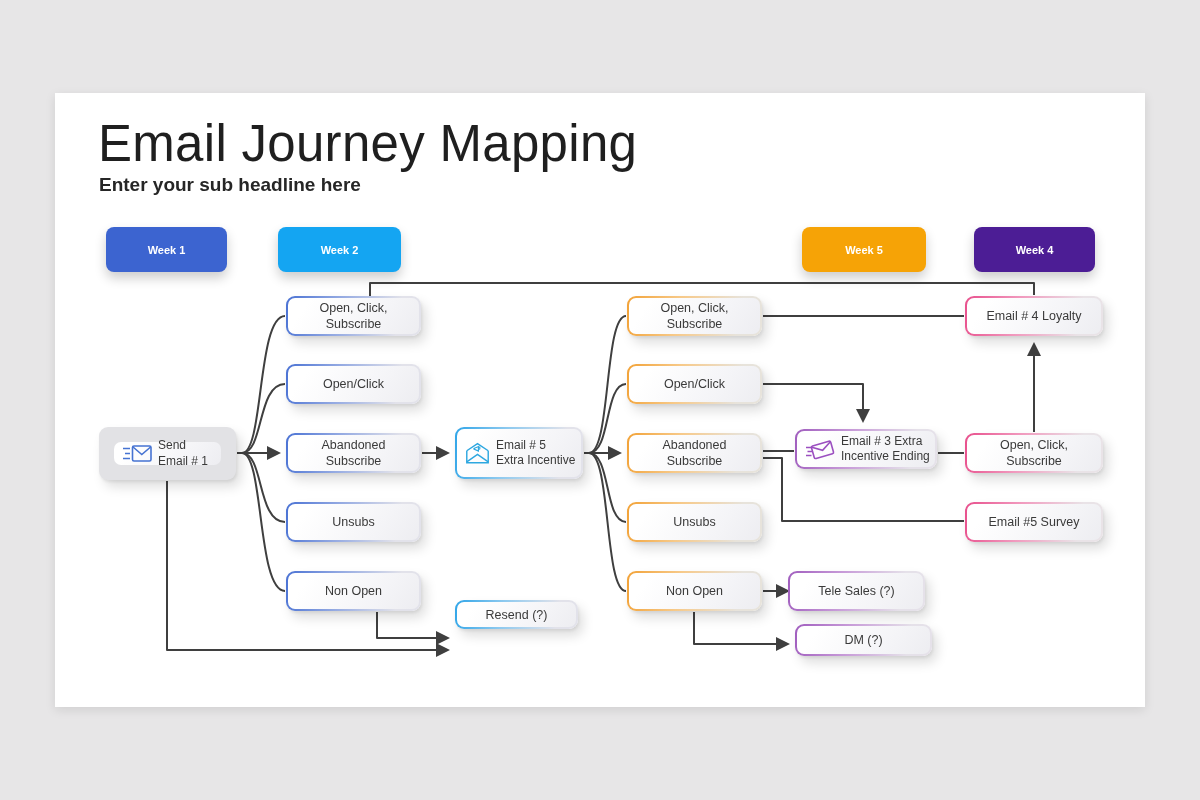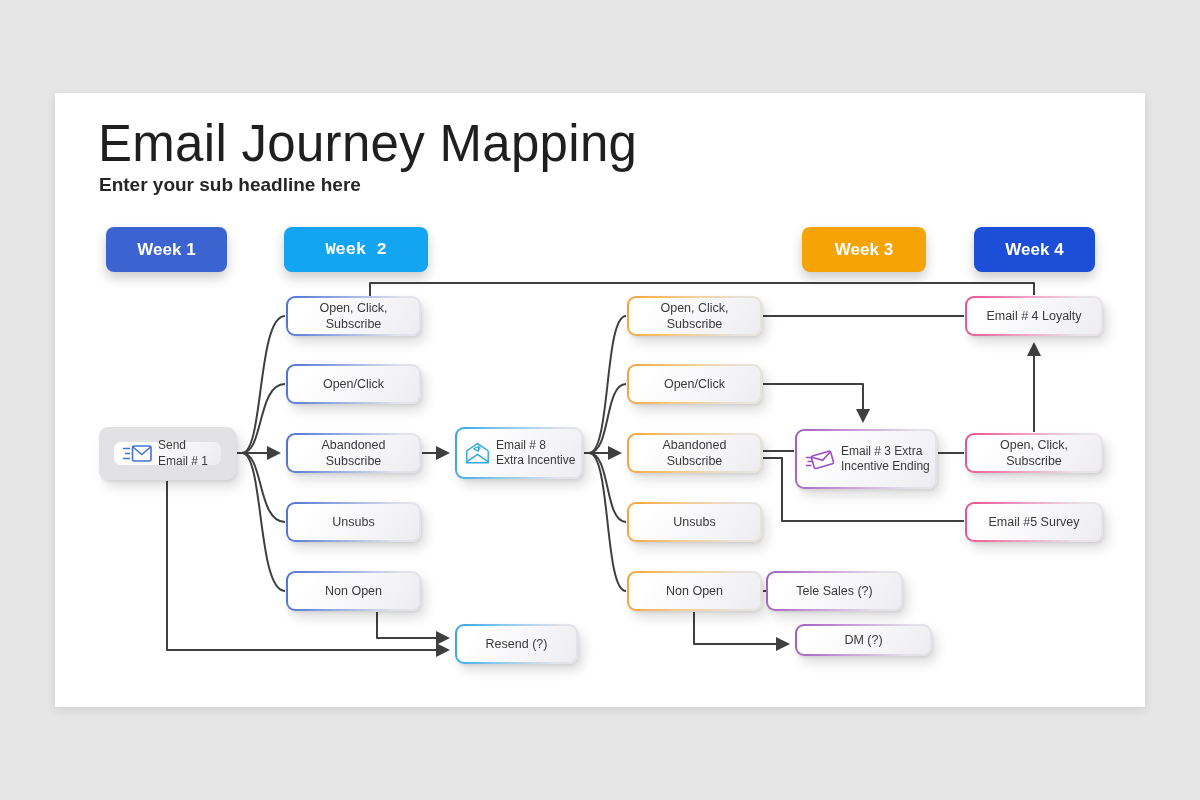--- a/index.html
+++ b/index.html
@@ -15,27 +15,27 @@
   .title{
     position:absolute;left:98px;top:114px;font-size:51px;color:#1f1f1f;
     letter-spacing:0.3px;
   }
   .subtitle{
     position:absolute;left:99px;top:174px;font-size:19px;color:#262626;font-weight:bold;
   }
   .week-btn{
     position:absolute;top:227px;height:45px;border-radius:8px;
     display:flex;align-items:center;justify-content:center;
-    color:#ffffff;font-size:17px;font-weight:bold;
+    color:#ffffff;font-size:11px;font-weight:bold;
     box-shadow:0 6px 12px rgba(0,0,0,0.20);
   }
   #week1{left:106px;width:121px;background:#3c64d0;}
-  #week2{left:284px;width:144px;background:#14a5f2;font-family:Liberation Mono, monospace;}
+  #week2{left:278px;width:123px;background:#14a5f2;}
   #week3{left:802px;width:124px;background:#f6a306;}
-  #week4{left:974px;width:121px;background:#1d4ed8;}
+  #week4{left:974px;width:121px;background:#4c1d95;}
 
   svg.connectors{position:absolute;left:0;top:0;}
 
   .node{
     position:absolute;border-radius:9px;padding:2px;box-sizing:border-box;
     box-shadow:5px 7px 12px rgba(0,0,0,0.13),1px 2px 3px rgba(0,0,0,0.07);
   }
   .node-inner{
     width:100%;height:100%;box-sizing:border-box;border-radius:7px;
     background:linear-gradient(125deg,#ffffff 15%,#f4f4f7 70%,#ededf1 100%);
@@ -60,41 +60,41 @@
   #w2-oc{left:286px;top:364px;width:135px;height:40px;}
   #w2-ab{left:286px;top:433px;width:135px;height:40px;}
   #w2-unsubs{left:286px;top:502px;width:135px;height:40px;}
   #w2-nonopen{left:286px;top:571px;width:135px;height:40px;}
   #email-2{left:455px;top:427px;width:128px;height:52px;}
   #w3-ocs{left:627px;top:296px;width:135px;height:40px;}
   #w3-oc{left:627px;top:364px;width:135px;height:40px;}
   #w3-ab{left:627px;top:433px;width:135px;height:40px;}
   #w3-unsubs{left:627px;top:502px;width:135px;height:40px;}
   #w3-nonopen{left:627px;top:571px;width:135px;height:40px;}
-  #email-3{left:795px;top:429px;width:142px;height:60px;}
+  #email-3{left:795px;top:429px;width:142px;height:40px;}
   #email-4-loyalty{left:965px;top:296px;width:138px;height:40px;}
   #w4-ocs{left:965px;top:433px;width:138px;height:40px;}
   #email-5-survey{left:965px;top:502px;width:138px;height:40px;}
-  #resend{left:455px;top:624px;width:123px;height:40px;}
-  #tele-sales{left:766px;top:571px;width:137px;height:40px;}
+  #resend{left:455px;top:600px;width:123px;height:29px;}
+  #tele-sales{left:788px;top:571px;width:137px;height:40px;}
   #dm{left:795px;top:624px;width:137px;height:32px;}
 
   .icon{flex:0 0 auto;display:flex;align-items:center;}
 </style>
 </head>
 <body>
 
 <div class="slide"></div>
 
 <div class="title">Email Journey Mapping</div>
 <div class="subtitle">Enter your sub headline here</div>
 
 <div class="week-btn" id="week1">Week 1</div>
 <div class="week-btn" id="week2">Week 2</div>
-<div class="week-btn" id="week3">Week 3</div>
+<div class="week-btn" id="week3">Week 5</div>
 <div class="week-btn" id="week4">Week 4</div>
 
 <svg class="connectors" width="1200" height="800" viewBox="0 0 1200 800">
   <defs>
     <marker id="arr" viewBox="0 0 8 8" markerWidth="8" markerHeight="8" refX="6.5" refY="4" orient="auto">
       <path d="M0.5,0.5 L7.5,4 L0.5,7.5 z" fill="#3f3f3f"></path>
     </marker>
   </defs>
   <g fill="none" stroke="#3f3f3f" stroke-width="2" stroke-linejoin="round">
 
@@ -174,21 +174,21 @@
   <div class="node-inner">
     <span class="icon">
       <svg width="25" height="24" viewBox="0 0 28 26" fill="none" stroke="#2da7e0" stroke-width="1.6">
         <path d="M2,10.5 L14,2.5 L26,10.5"></path>
         <path d="M2,10.5 V24 H26 V10.5"></path>
         <path d="M2,23 L14,14.5 L26,23"></path>
         <path d="M10,8 l5,-2.2 v5 l-5,-2.2 z" stroke-width="1.3"></path>
         <path d="M16.2,5.8 a3.2,3.2 0 0 1 0,3.4" stroke-width="1.3"></path>
       </svg>
     </span>
-    <span>Email # 8 Extra Incentive</span>
+    <span>Email # 5 Extra Incentive</span>
   </div>
 </div>
 
 <div class="node acc-orange" id="w3-ocs">
   <div class="node-inner">
       <span>Open, Click, Subscribe</span>
     </div>
 </div>
 <div class="node acc-orange" id="w3-oc">
   <div class="node-inner">

